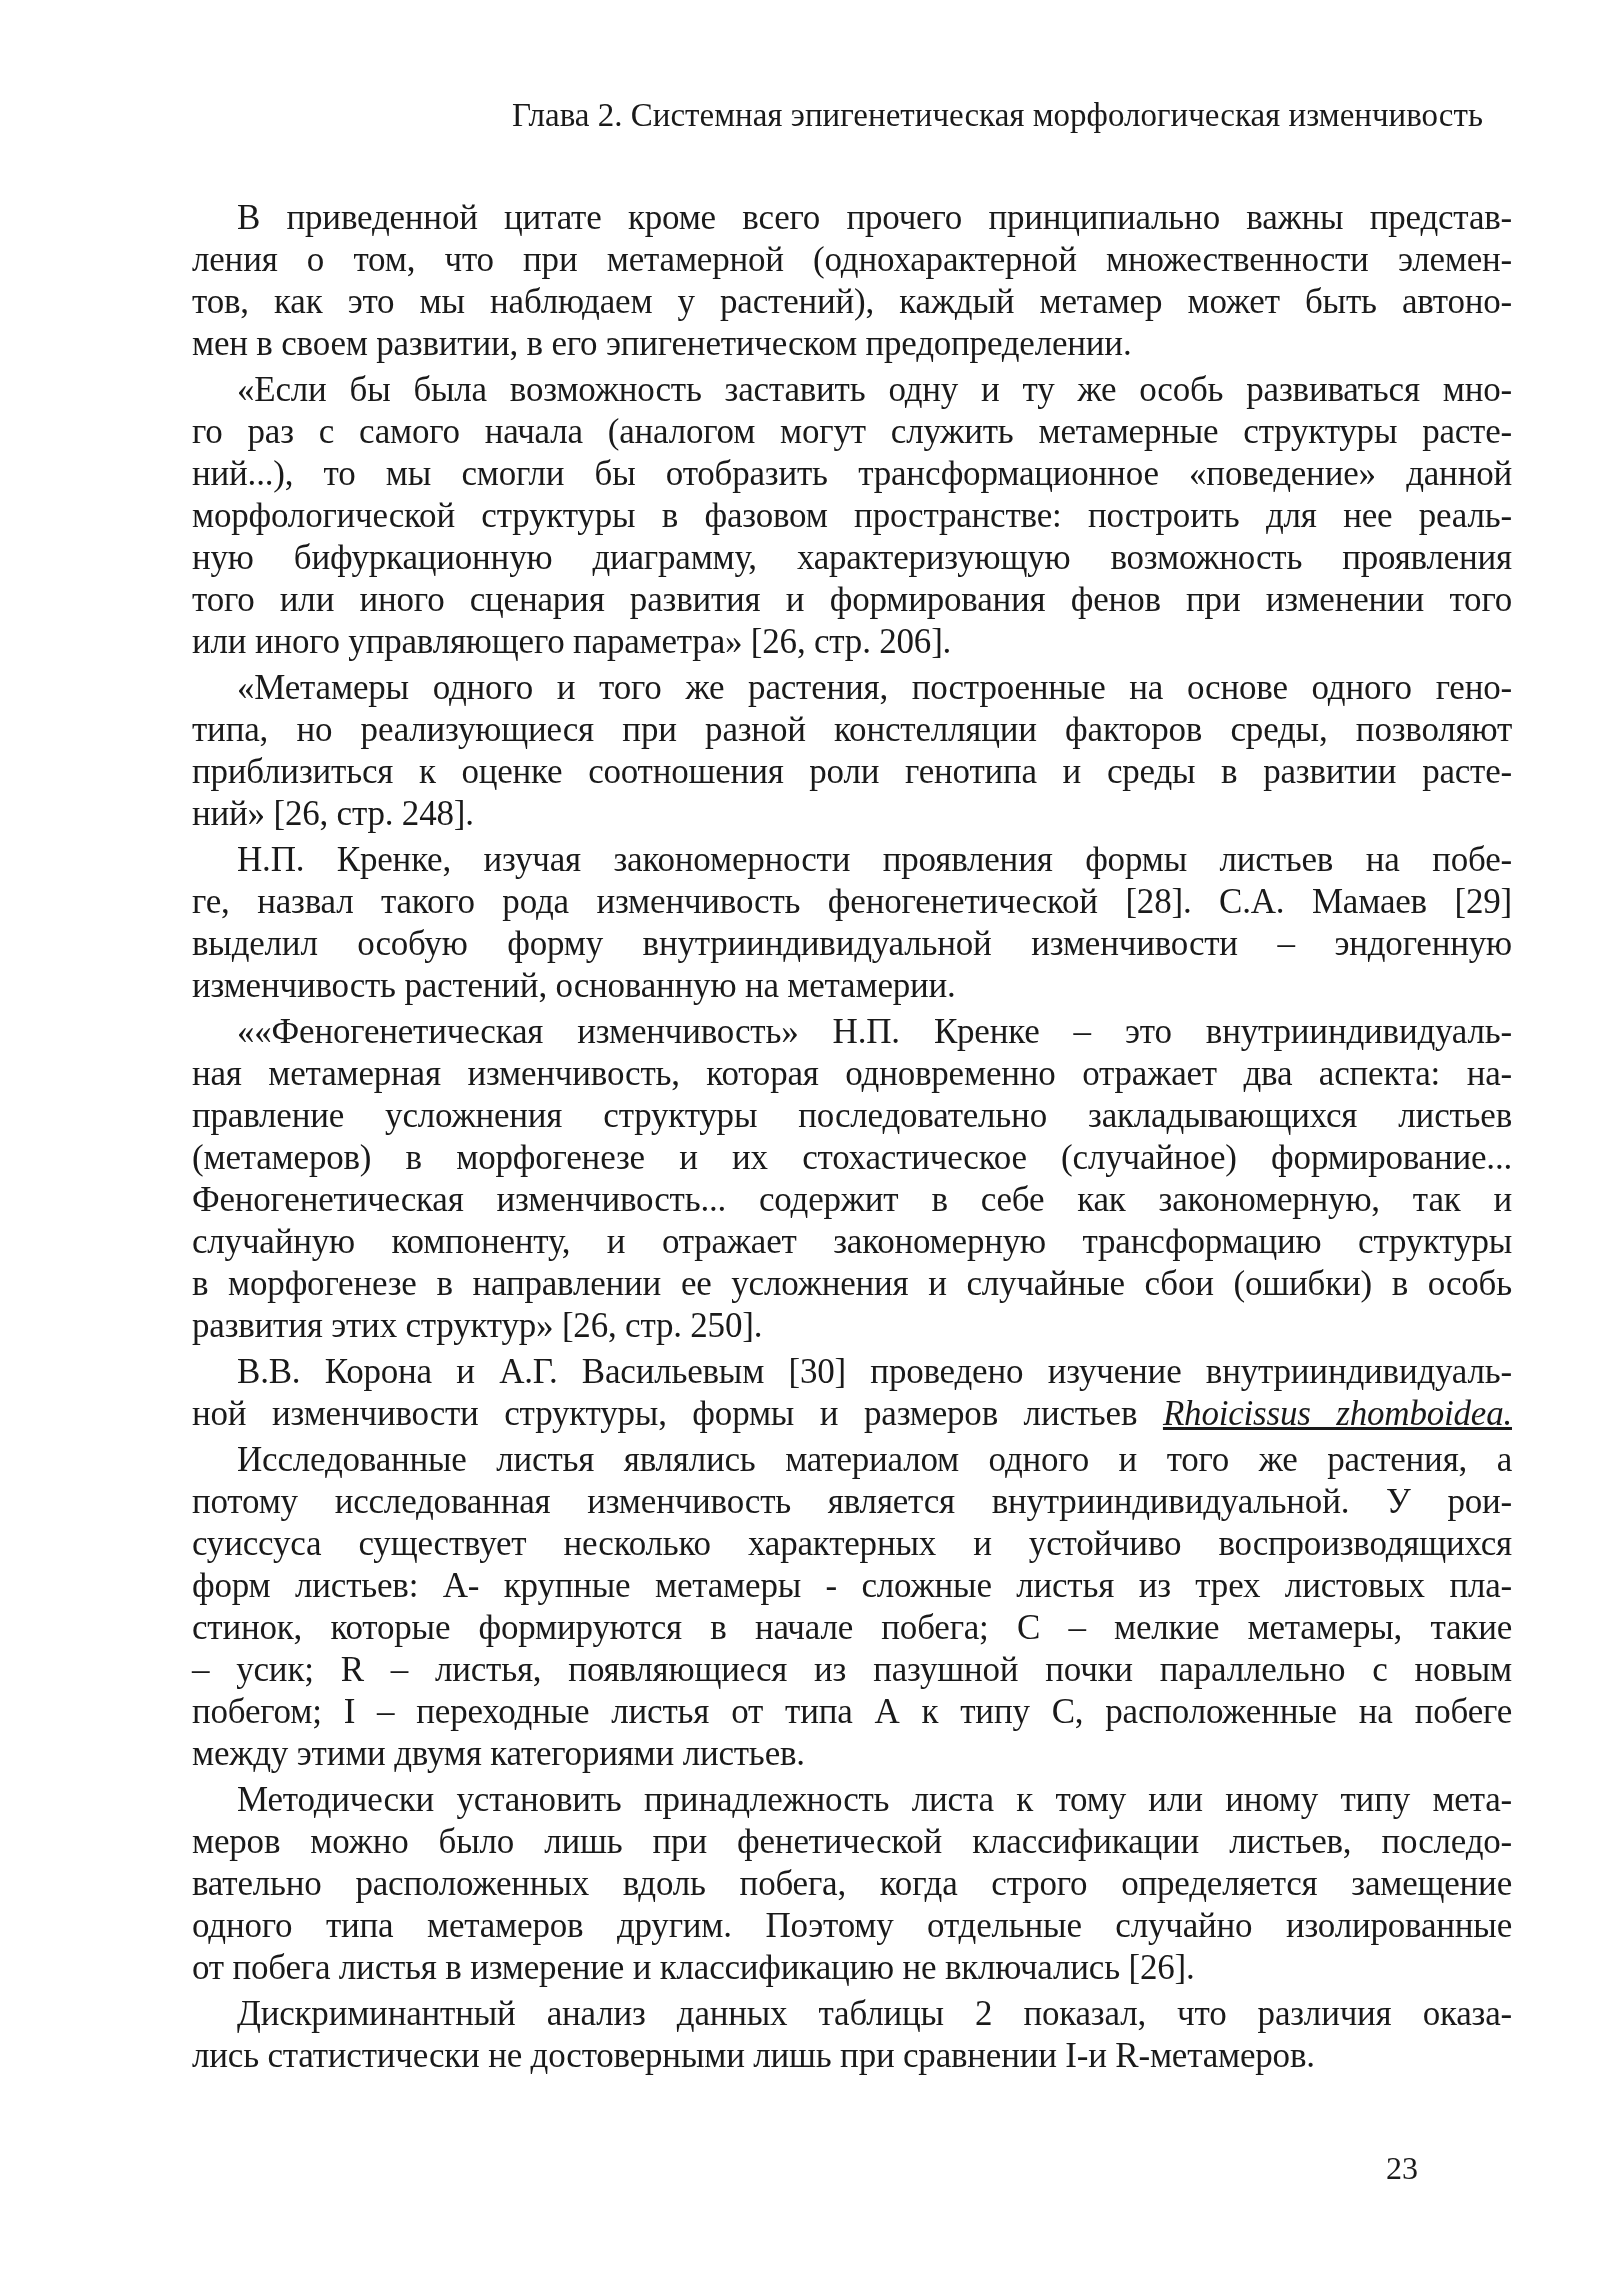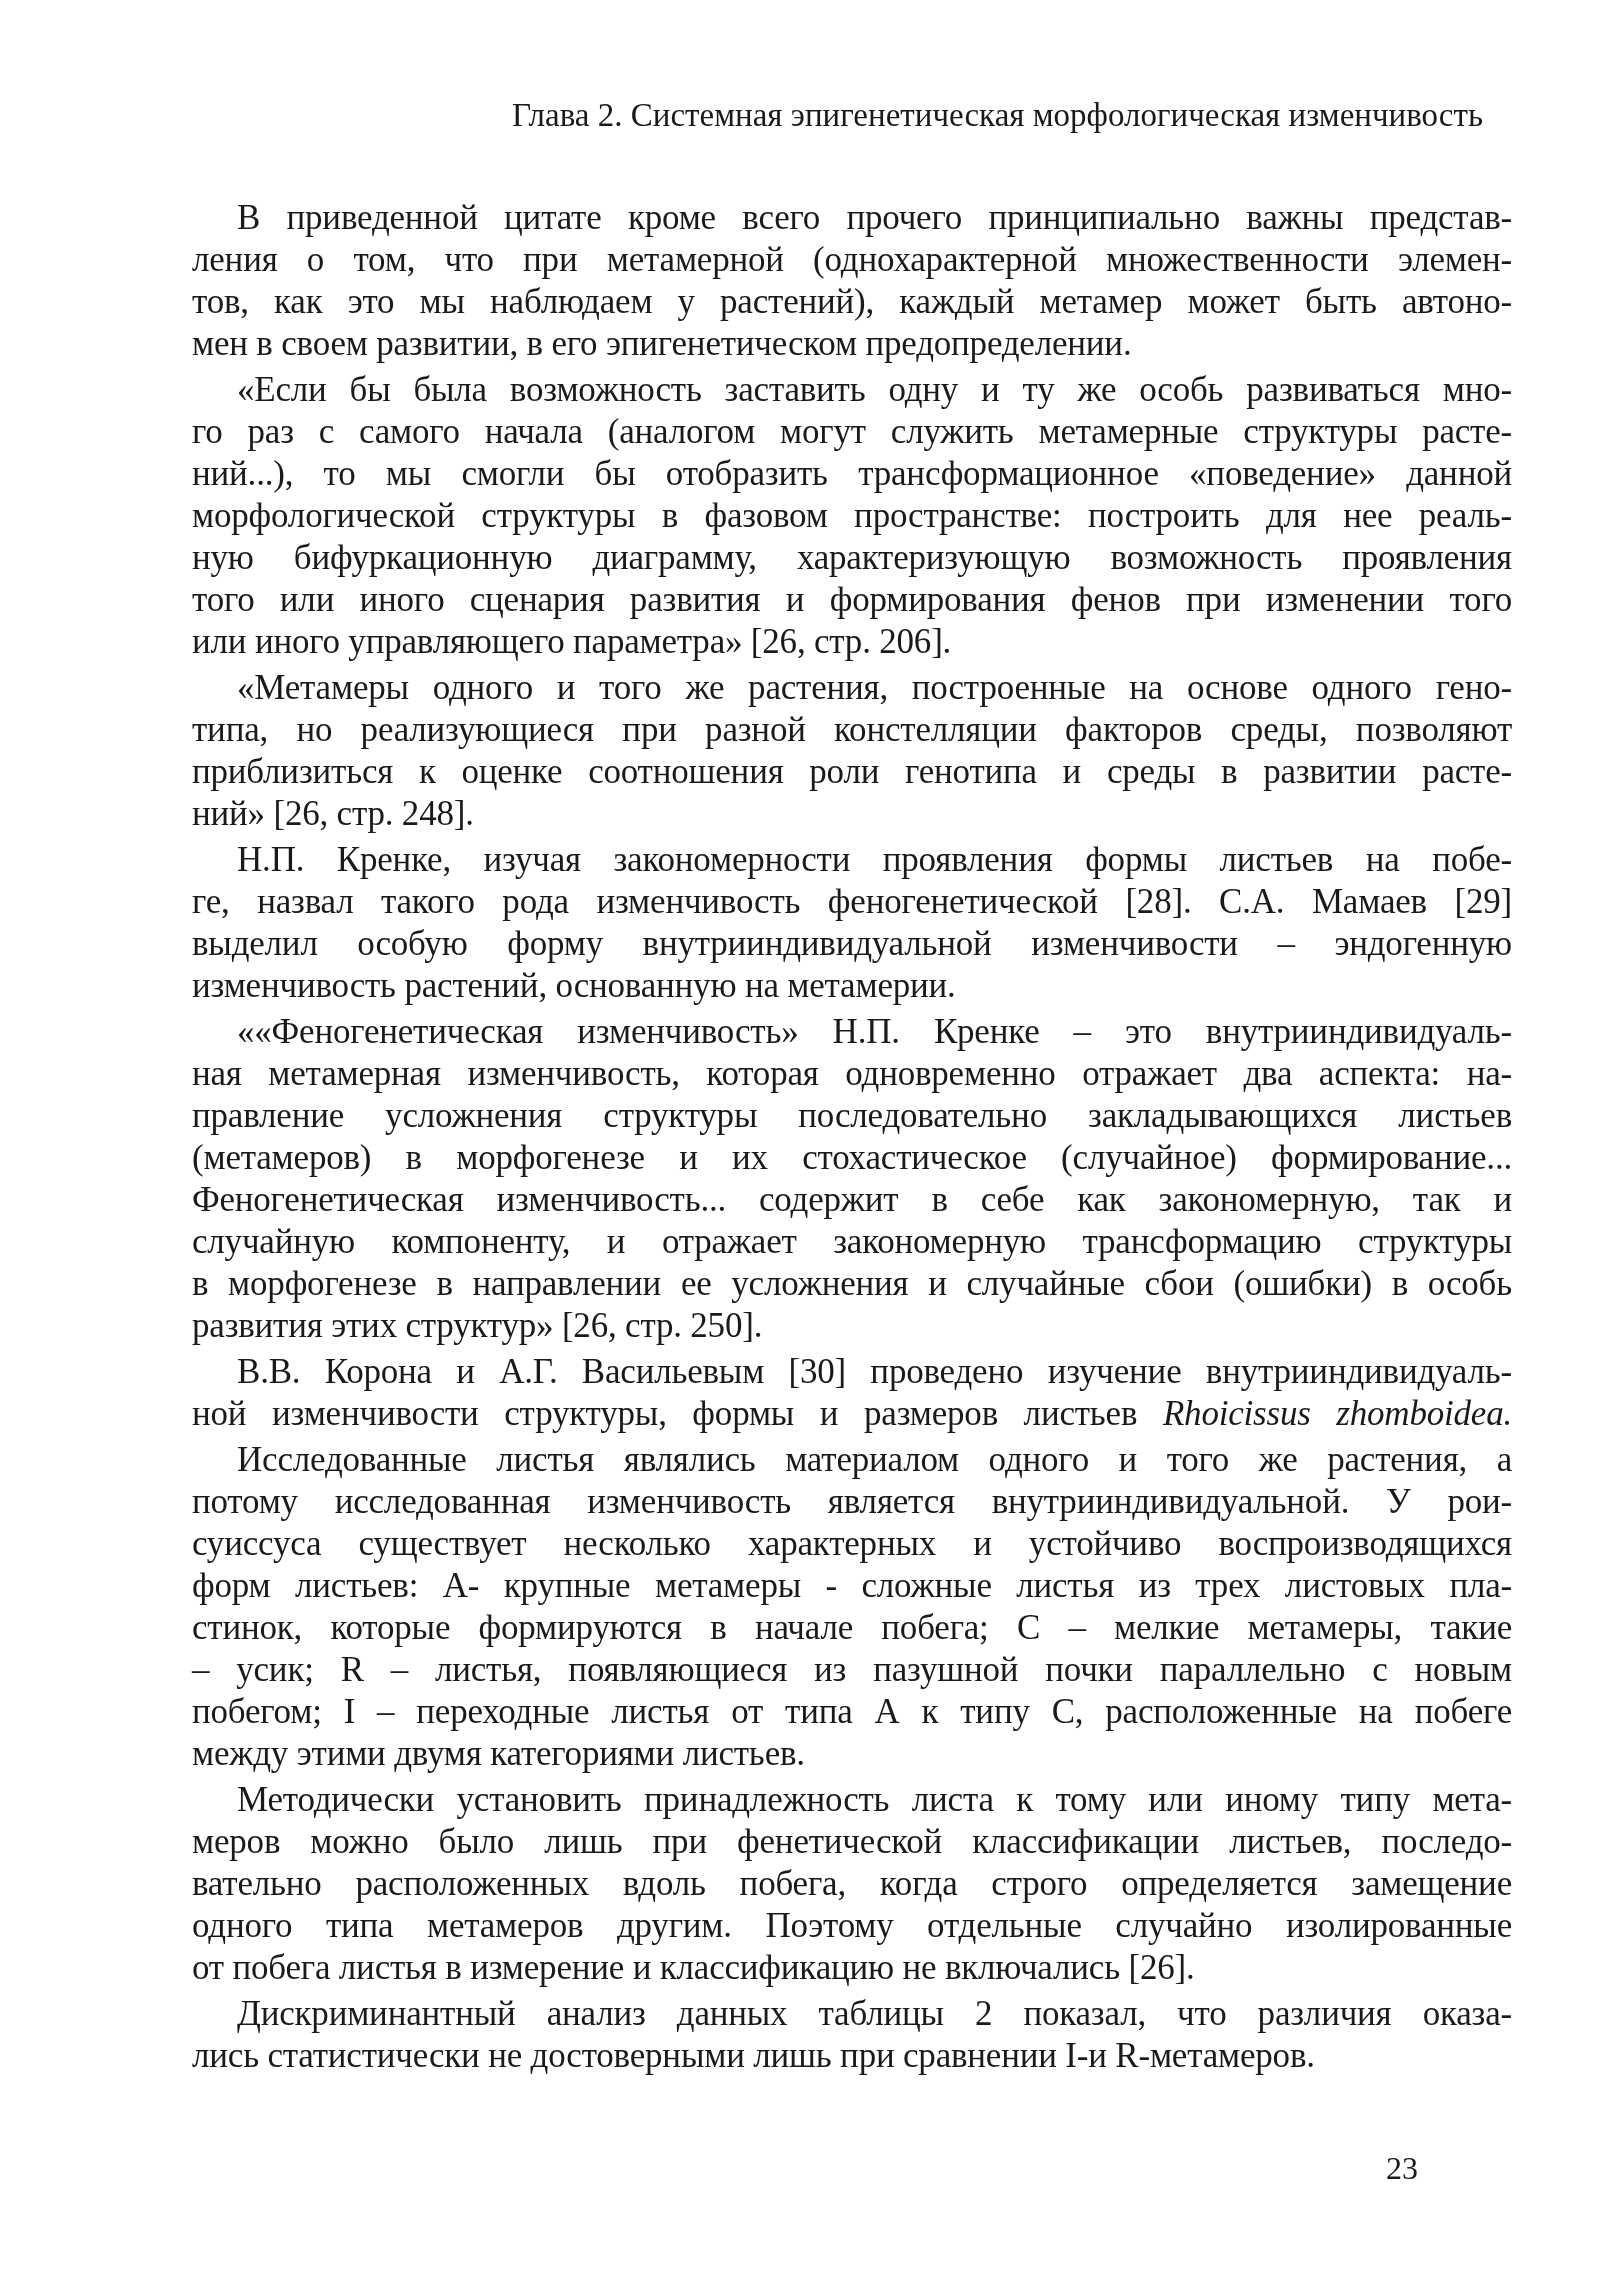--- a/index.html
+++ b/index.html
@@ -61,20 +61,21 @@
       overflow: visible;
     }
     .para .line.first {
       padding-left: 45px;
     }
     .para .line.last {
       text-align-last: left;
     }
     .italic {
       font-style: italic;
+      text-decoration: underline;
     }
     .page-number {
       position: absolute;
       left: 1378px;
       top: 2149px;
       width: 48px;
       text-align: center;
       font-size: 32px;
       line-height: 39px;
     }

